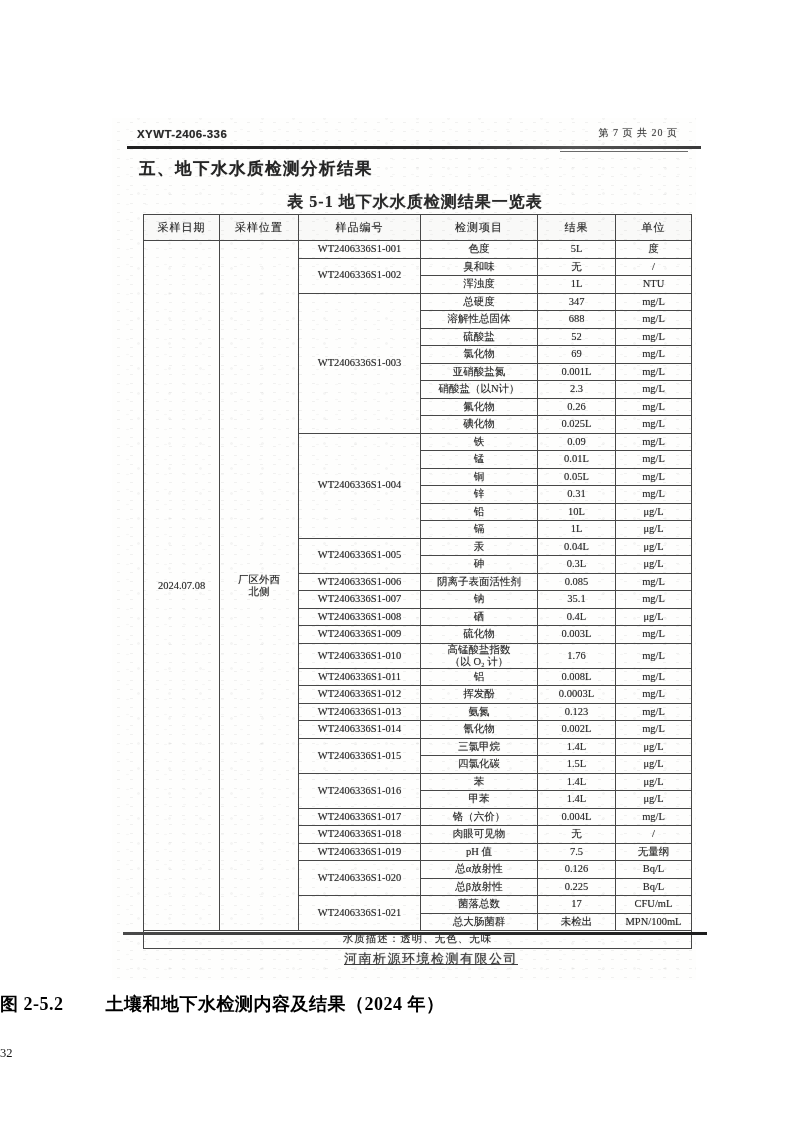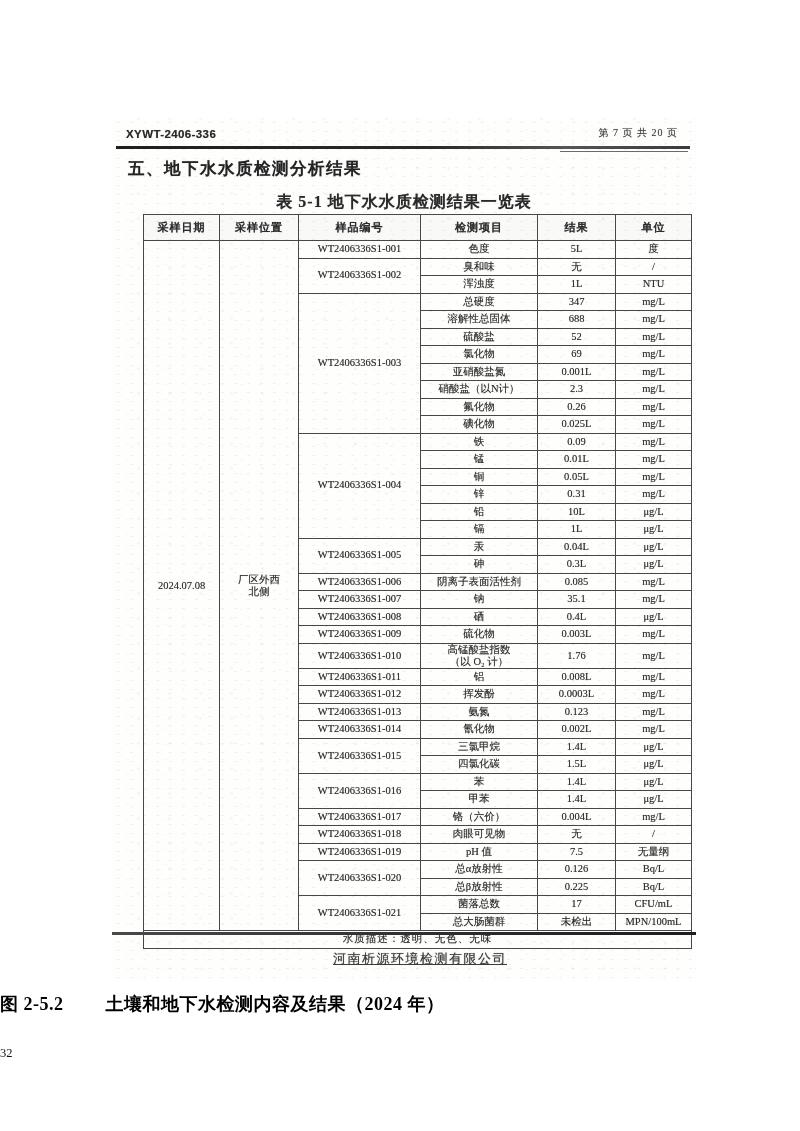--- a/index.html
+++ b/index.html
@@ -12,21 +12,21 @@
     position:absolute;left:112px;top:118px;width:584px;height:862px;
     background-color:#fefefd;
     background-image:
       radial-gradient(rgba(95,95,95,0.085) 1px, transparent 1.1px),
       radial-gradient(rgba(120,120,120,0.06) 1px, transparent 1.3px),
       radial-gradient(rgba(70,70,70,0.05) 1.4px, transparent 1.7px);
     background-size:13px 9px,19px 15px,31px 25px;
     background-position:0 0,6px 4px,11px 13px;
   }
   .scan{color:#2d2d2d;text-shadow:0 0 0.7px rgba(50,50,50,0.55);}
-  .abs{position:absolute;}
+  .abs{position:absolute;margin-left:11px;}
   
   .doc-code{left:14px;top:10px;font-family:"Liberation Sans",sans-serif;
     font-weight:bold;font-size:11.5px;letter-spacing:.4px;color:#2a2a2a;}
   .page-indicator{right:18px;top:8px;font-size:10px;color:#474747;letter-spacing:1px;}
   .header-rule{left:4px;top:28px;width:574px;height:3px;
     background:linear-gradient(to right,#1f1f1f 0%,#2a2a2a 55%,#555 78%,#3a3a3a 100%);}
   .header-rule2{right:8px;top:33px;width:128px;height:1px;background:#6a6a6a;}
   
   .section-title{left:16px;top:40px;font-size:16.5px;font-weight:bold;letter-spacing:1.5px;color:#242424;}
   .table-title{left:0;top:74px;width:100%;text-align:center;font-size:16px;
@@ -35,21 +35,21 @@
   table.results{
     position:absolute;left:31px;top:96px;width:520px;
     border-collapse:collapse;table-layout:fixed;
     font-size:10.5px;color:#2d2d2d;
   }
   table.results td,table.results th{
     border:1px solid #474747;padding:0 2px;text-align:center;
     vertical-align:middle;overflow:hidden;
   }
   table.results{border:1.5px solid #3a3a3a;}
-  table.results th{height:25px;font-size:11px;font-weight:bold;letter-spacing:1px;background:rgba(120,120,120,0.04);}
+  table.results th{height:25px;font-size:11px;font-weight:normal;letter-spacing:1px;background:rgba(120,120,120,0.04);}
   table.results td{height:16.5px;line-height:1.15;}
   .col-date{width:71px;}
   .col-loc{width:74px;}
   .col-id{width:117px;}
   .col-param{width:112px;}
   .col-result{width:73px;}
   .col-unit{width:71px;}
   td.pre{white-space:pre-line;}
   td.footer-cell{letter-spacing:1px;}
   

